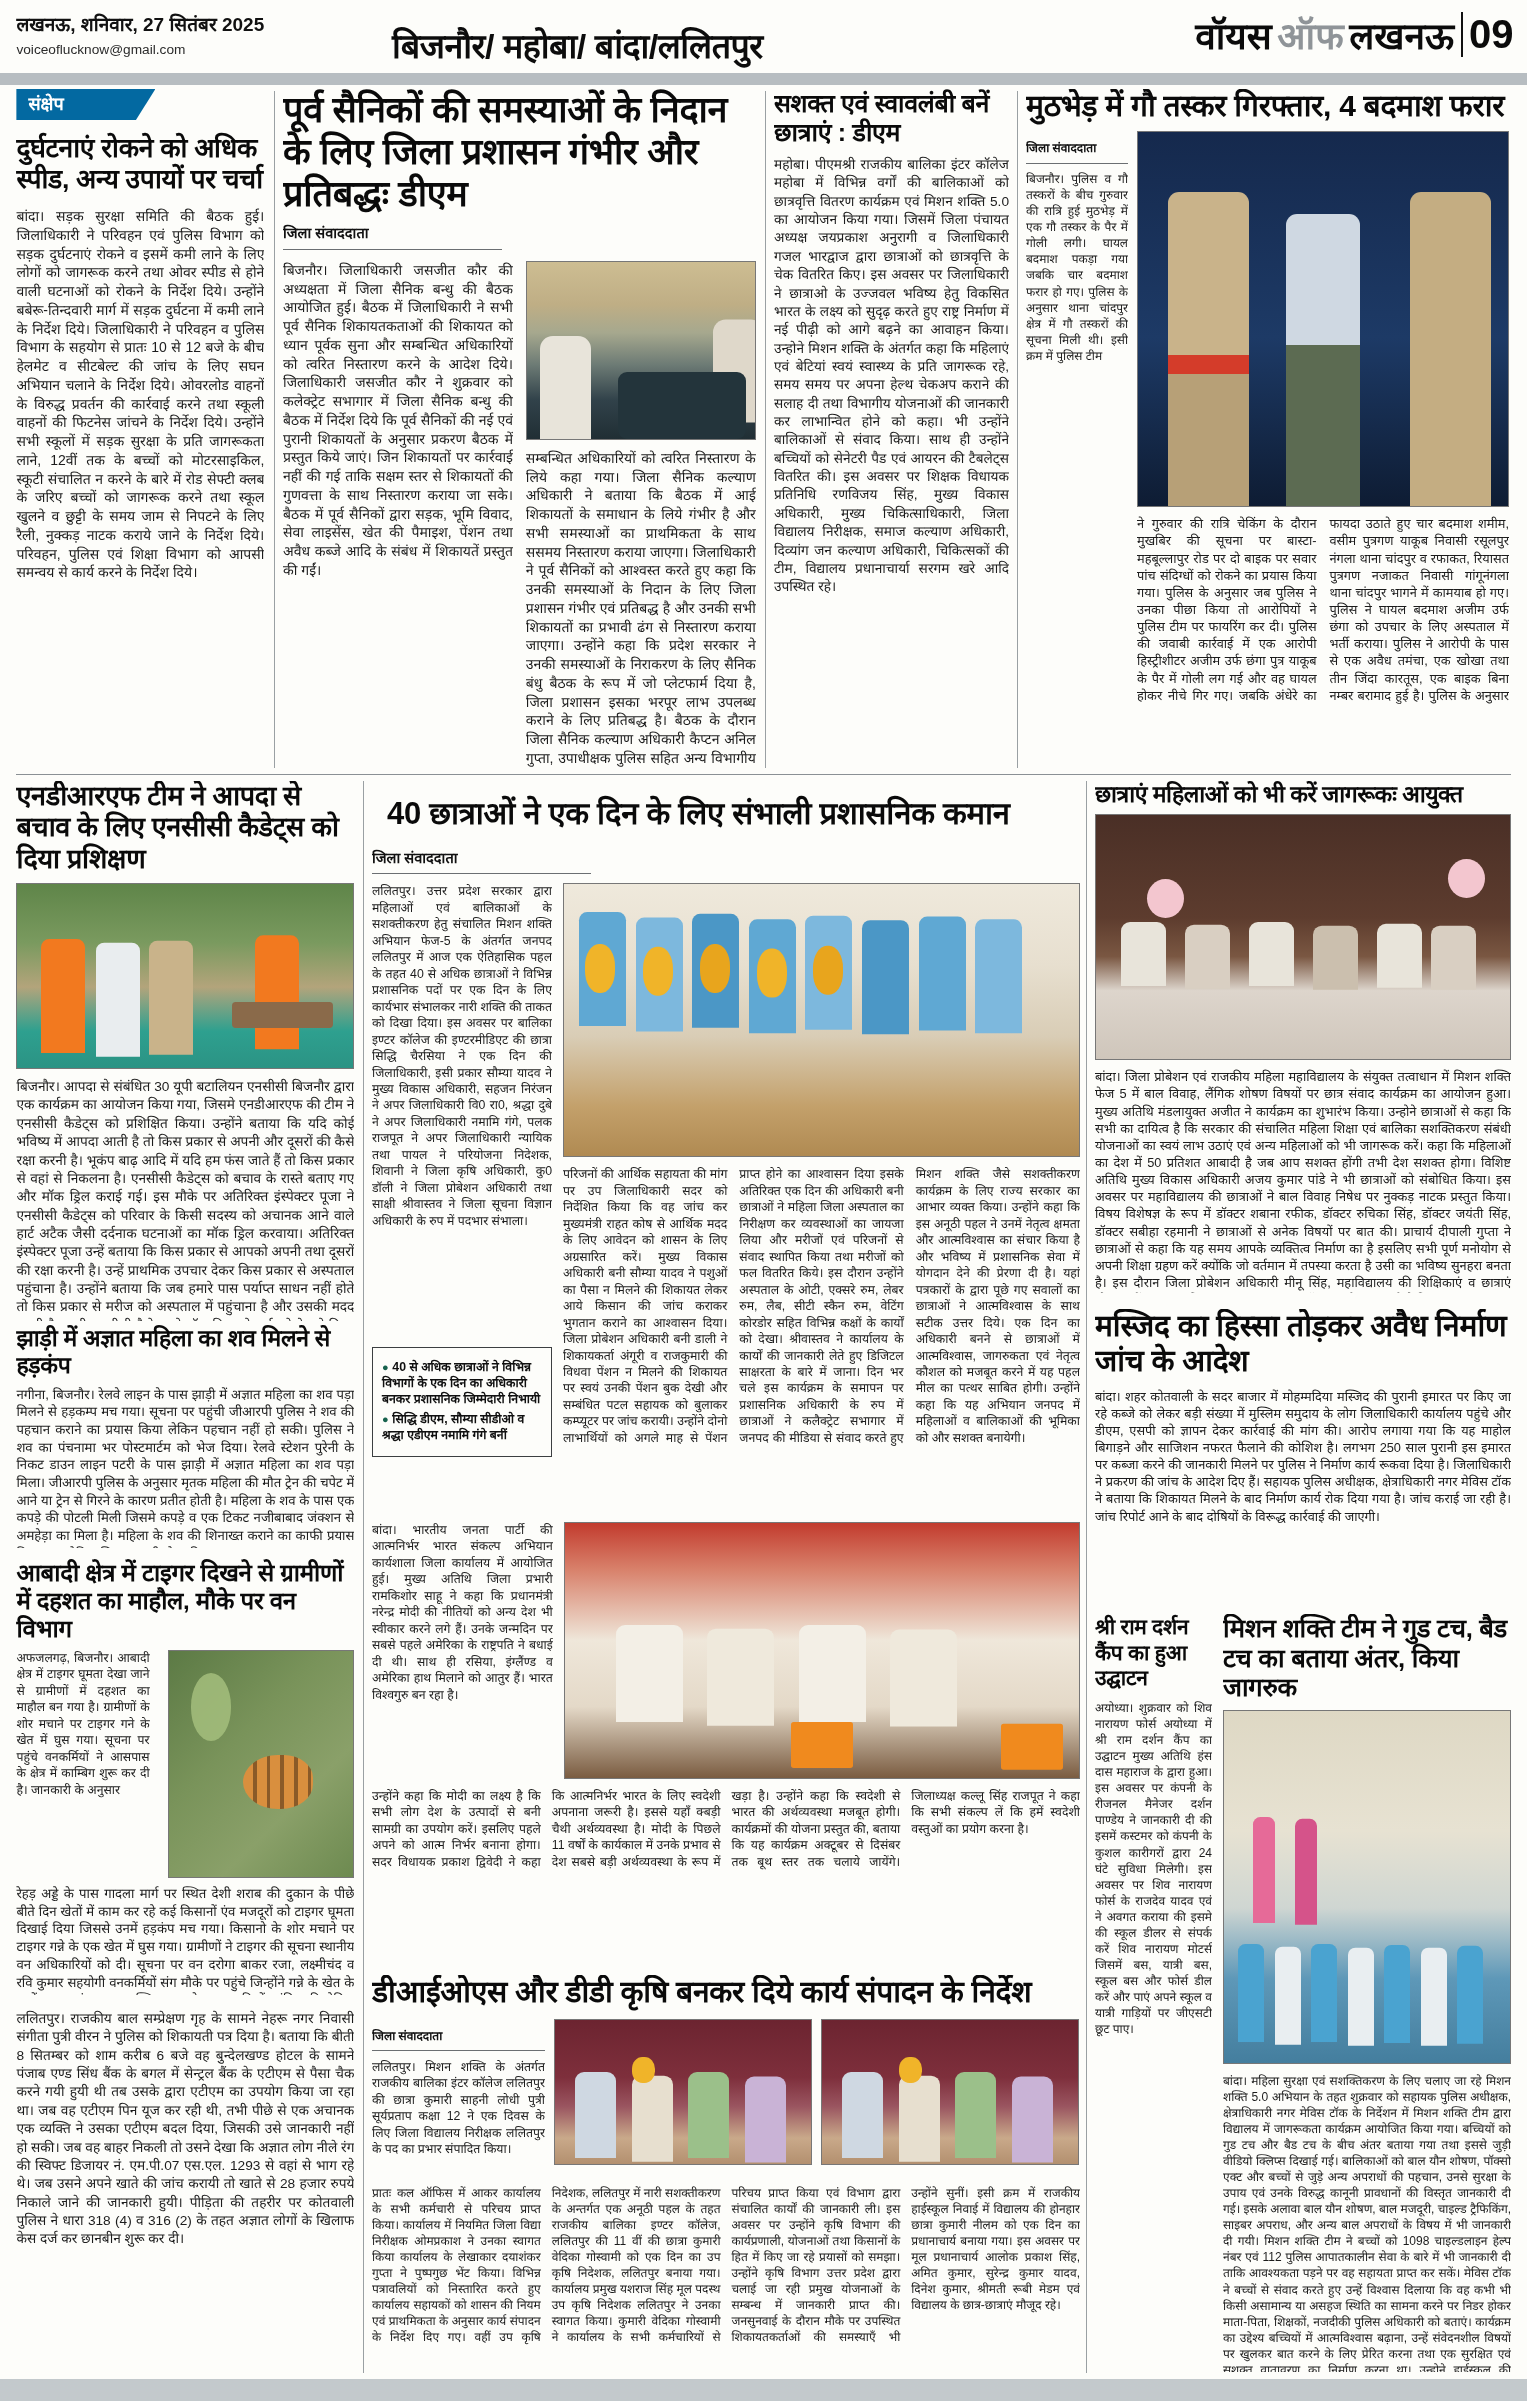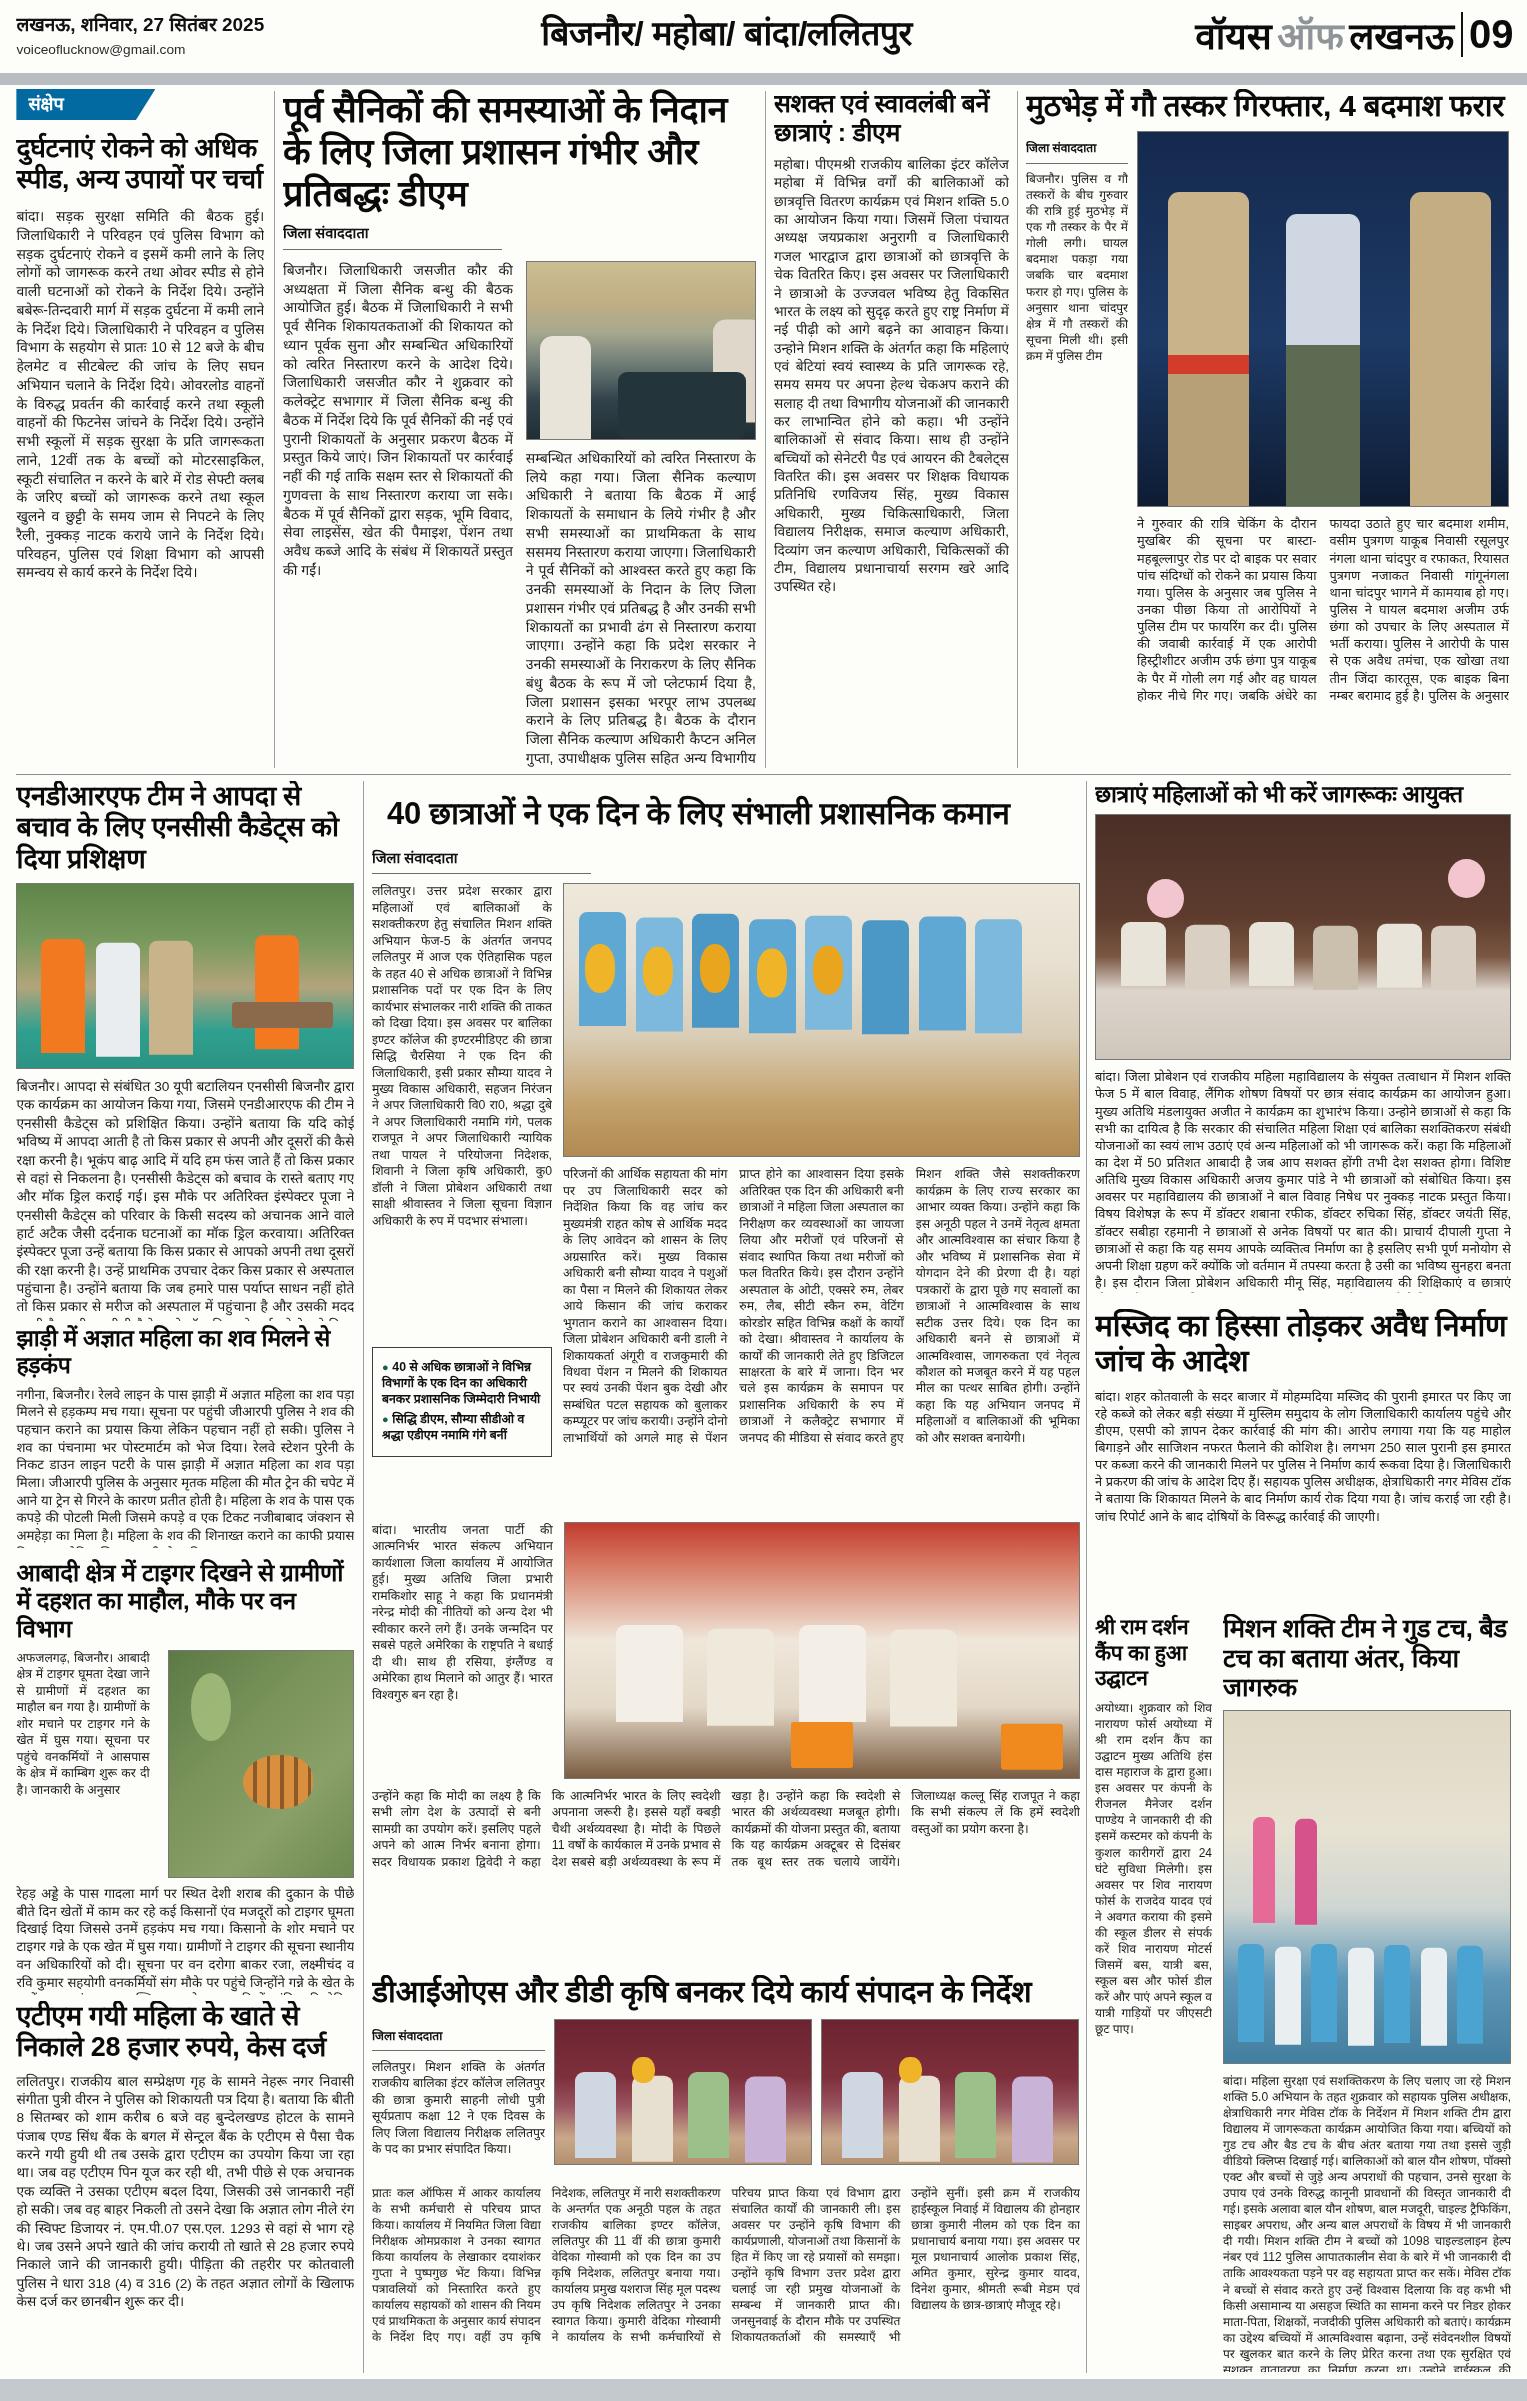--- a/index.html
+++ b/index.html
@@ -4,21 +4,21 @@
 <style>
   html,body{margin:0;padding:0;background:#e8e8e4;}
   *{box-sizing:border-box;}
   body{font-family:"Liberation Sans","DejaVu Sans",sans-serif;}
   #page{position:relative;width:1528px;height:2401px;margin:0 auto;background:#fdfdfa;color:#161616;overflow:hidden;}
 
   
   .hdr-left{position:absolute;left:16.4px;top:11px;}
   .hdr-date{font-size:19px;font-weight:800;color:#111;}
   .hdr-email{font-size:13.7px;color:#2b2b2b;margin-top:4.6px;}
-  .hdr-center{position:absolute;left:392px;top:9px;width:520px;text-align:right;font-size:34px;font-weight:800;letter-spacing:-0.5px;color:#0c0c0c;}
+  .hdr-center{position:absolute;left:392px;top:22px;width:520px;text-align:left;font-size:34px;font-weight:800;letter-spacing:-0.5px;color:#0c0c0c;}
   .hdr-right{position:absolute;right:14.6px;top:9px;display:flex;align-items:center;}
   .masthead{font-size:37px;font-weight:800;color:#0b0b0b;}
   .masthead .w2{color:#8f9498;padding:0 5.5px;}
   .pageno{font-size:40px;font-weight:800;color:#0b0b0b;border-left:2.7px solid #111;padding-left:6.4px;margin-left:6.4px;}
   .bar{position:absolute;left:0;width:1528px;background:#b7bdc1;}
   .bar.top{top:73px;height:12px;}
   .bar.bottom{top:2379px;height:23px;background:#c3c9cc;}
   .vr{position:absolute;width:0.9px;background:#9aa0a3;}
   .hrule{position:absolute;left:16.4px;top:774px;width:1495px;height:0.9px;background:#8a9094;}
 
@@ -143,21 +143,20 @@
   <section style="left:16.4px;top:1559px;width:338px;height:436px;">
     <h2 class="hl" style="font-size:24px;margin:0;">आबादी क्षेत्र में टाइगर दिखने से ग्रामीणों में दहशत का माहौल, मौके पर वन विभाग</h2>
     <div class="row" style="gap:18px;margin-top:7.3px;">
       <div class="bd fs135" style="width:137px;height:228px;">अफजलगढ़, बिजनौर। आबादी क्षेत्र में टाइगर घूमता देखा जाने से ग्रामीणों में दहशत का माहौल बन गया है। ग्रामीणों के शोर मचाने पर टाइगर गने के खेत में घुस गया। सूचना पर पहुंचे वनकर्मियों ने आसपास के क्षेत्र में काम्बिग शुरू कर दी है। जानकारी के अनुसार</div>
       <div class="ph ph-tiger" style="width:192px;height:228px;"></div>
     </div>
     <div class="bd fs145" style="margin-top:7.3px;height:126px;">रेहड़ अड्डे के पास गादला मार्ग पर स्थित देशी शराब की दुकान के पीछे बीते दिन खेतों में काम कर रहे कई किसानों एंव मजदूरों को टाइगर घूमता दिखाई दिया जिससे उनमें हड़कंप मच गया। किसानो के शोर मचाने पर टाइगर गन्ने के एक खेत में घुस गया। ग्रामीणों ने टाइगर की सूचना स्थानीय वन अधिकारियों को दी। सूचना पर वन दरोगा बाकर रजा, लक्ष्मीचंद व रवि कुमार सहयोगी वनकर्मियों संग मौके पर पहुंचे जिन्होंने गन्ने के खेत के चारों तरफ एवं आसपास स्थित आम के बाग आदि में कांबिग की लेकिन टाइगर जब तक अपना ठिकाना बदल चुका था। वन दरोगा बाकर राजा ने बताया कि वहां पर टाइगर के पद चिन्ह देखे गए हैं। मौके पर उपस्थित ग्रामीणों का कहना था कि वनकर्मियों के आने से पूर्व ही टाइगर शोर सुनकर गन्ने के खेत में घुस गया और अंदर ही अंदर कही और निकल गया। आबादी के पास टाइगर को देखे जाने से ग्रामीणों में दहशत का माहौल है।</div>
   </section>
 
   <section style="left:16.4px;top:2001px;width:338px;height:369px;">
-    <h2 class="hl" style="font-size:27px;margin:0;">एटीएम गयी महिला के खाते से निकाले 28 हजार रुपये, केस दर्ज</h2>
     <div class="bd fs15" style="margin-top:9px;height:279px;">ललितपुर। राजकीय बाल सम्प्रेक्षण गृह के सामने नेहरू नगर निवासी संगीता पुत्री वीरन ने पुलिस को शिकायती पत्र दिया है। बताया कि बीती 8 सितम्बर को शाम करीब 6 बजे वह बुन्देलखण्ड होटल के सामने पंजाब एण्ड सिंध बैंक के बगल में सेन्ट्रल बैंक के एटीएम से पैसा चैक करने गयी हुयी थी तब उसके द्वारा एटीएम का उपयोग किया जा रहा था। जब वह एटीएम पिन यूज कर रही थी, तभी पीछे से एक अचानक एक व्यक्ति ने उसका एटीएम बदल दिया, जिसकी उसे जानकारी नहीं हो सकी। जब वह बाहर निकली तो उसने देखा कि अज्ञात लोग नीले रंग की स्विफ्ट डिजायर नं. एम.पी.07 एस.एल. 1293 से वहां से भाग रहे थे। जब उसने अपने खाते की जांच करायी तो खाते से 28 हजार रुपये निकाले जाने की जानकारी हुयी। पीड़िता की तहरीर पर कोतवाली पुलिस ने धारा 318 (4) व 316 (2) के तहत अज्ञात लोगों के खिलाफ केस दर्ज कर छानबीन शुरू कर दी।</div>
   </section>
 
   <section style="left:372px;top:781px;width:708px;height:727px;">
     <h1 class="hl" style="font-size:31px;margin:15px;">40 छात्राओं ने एक दिन के लिए संभाली प्रशासनिक कमान</h1>
     <div class="byline">जिला संवाददाता</div>
     <div class="row" style="gap:11px;margin-top:9px;">
       <div style="width:181px;">
         <div class="bd fs135" style="height:455px;">ललितपुर। उत्तर प्रदेश सरकार द्वारा महिलाओं एवं बालिकाओं के सशक्तीकरण हेतु संचालित मिशन शक्ति अभियान फेज-5 के अंतर्गत जनपद ललितपुर में आज एक ऐतिहासिक पहल के तहत 40 से अधिक छात्राओं ने विभिन्न प्रशासनिक पदों पर एक दिन के लिए कार्यभार संभालकर नारी शक्ति की ताकत को दिखा दिया। इस अवसर पर बालिका इण्टर कॉलेज की इण्टरमीडिएट की छात्रा सिद्धि चैरसिया ने एक दिन की जिलाधिकारी, इसी प्रकार सौम्या यादव ने मुख्य विकास अधिकारी, सहजन निरंजन ने अपर जिलाधिकारी वि0 रा0, श्रद्धा दुबे ने अपर जिलाधिकारी नमामि गंगे, पलक राजपूत ने अपर जिलाधिकारी न्यायिक तथा पायल ने परियोजना निदेशक, शिवानी ने जिला कृषि अधिकारी, कु0 डॉली ने जिला प्रोबेशन अधिकारी तथा साक्षी श्रीवास्तव ने जिला सूचना विज्ञान अधिकारी के रुप में पदभार संभाला।</div>
         <div class="bulletbox">

